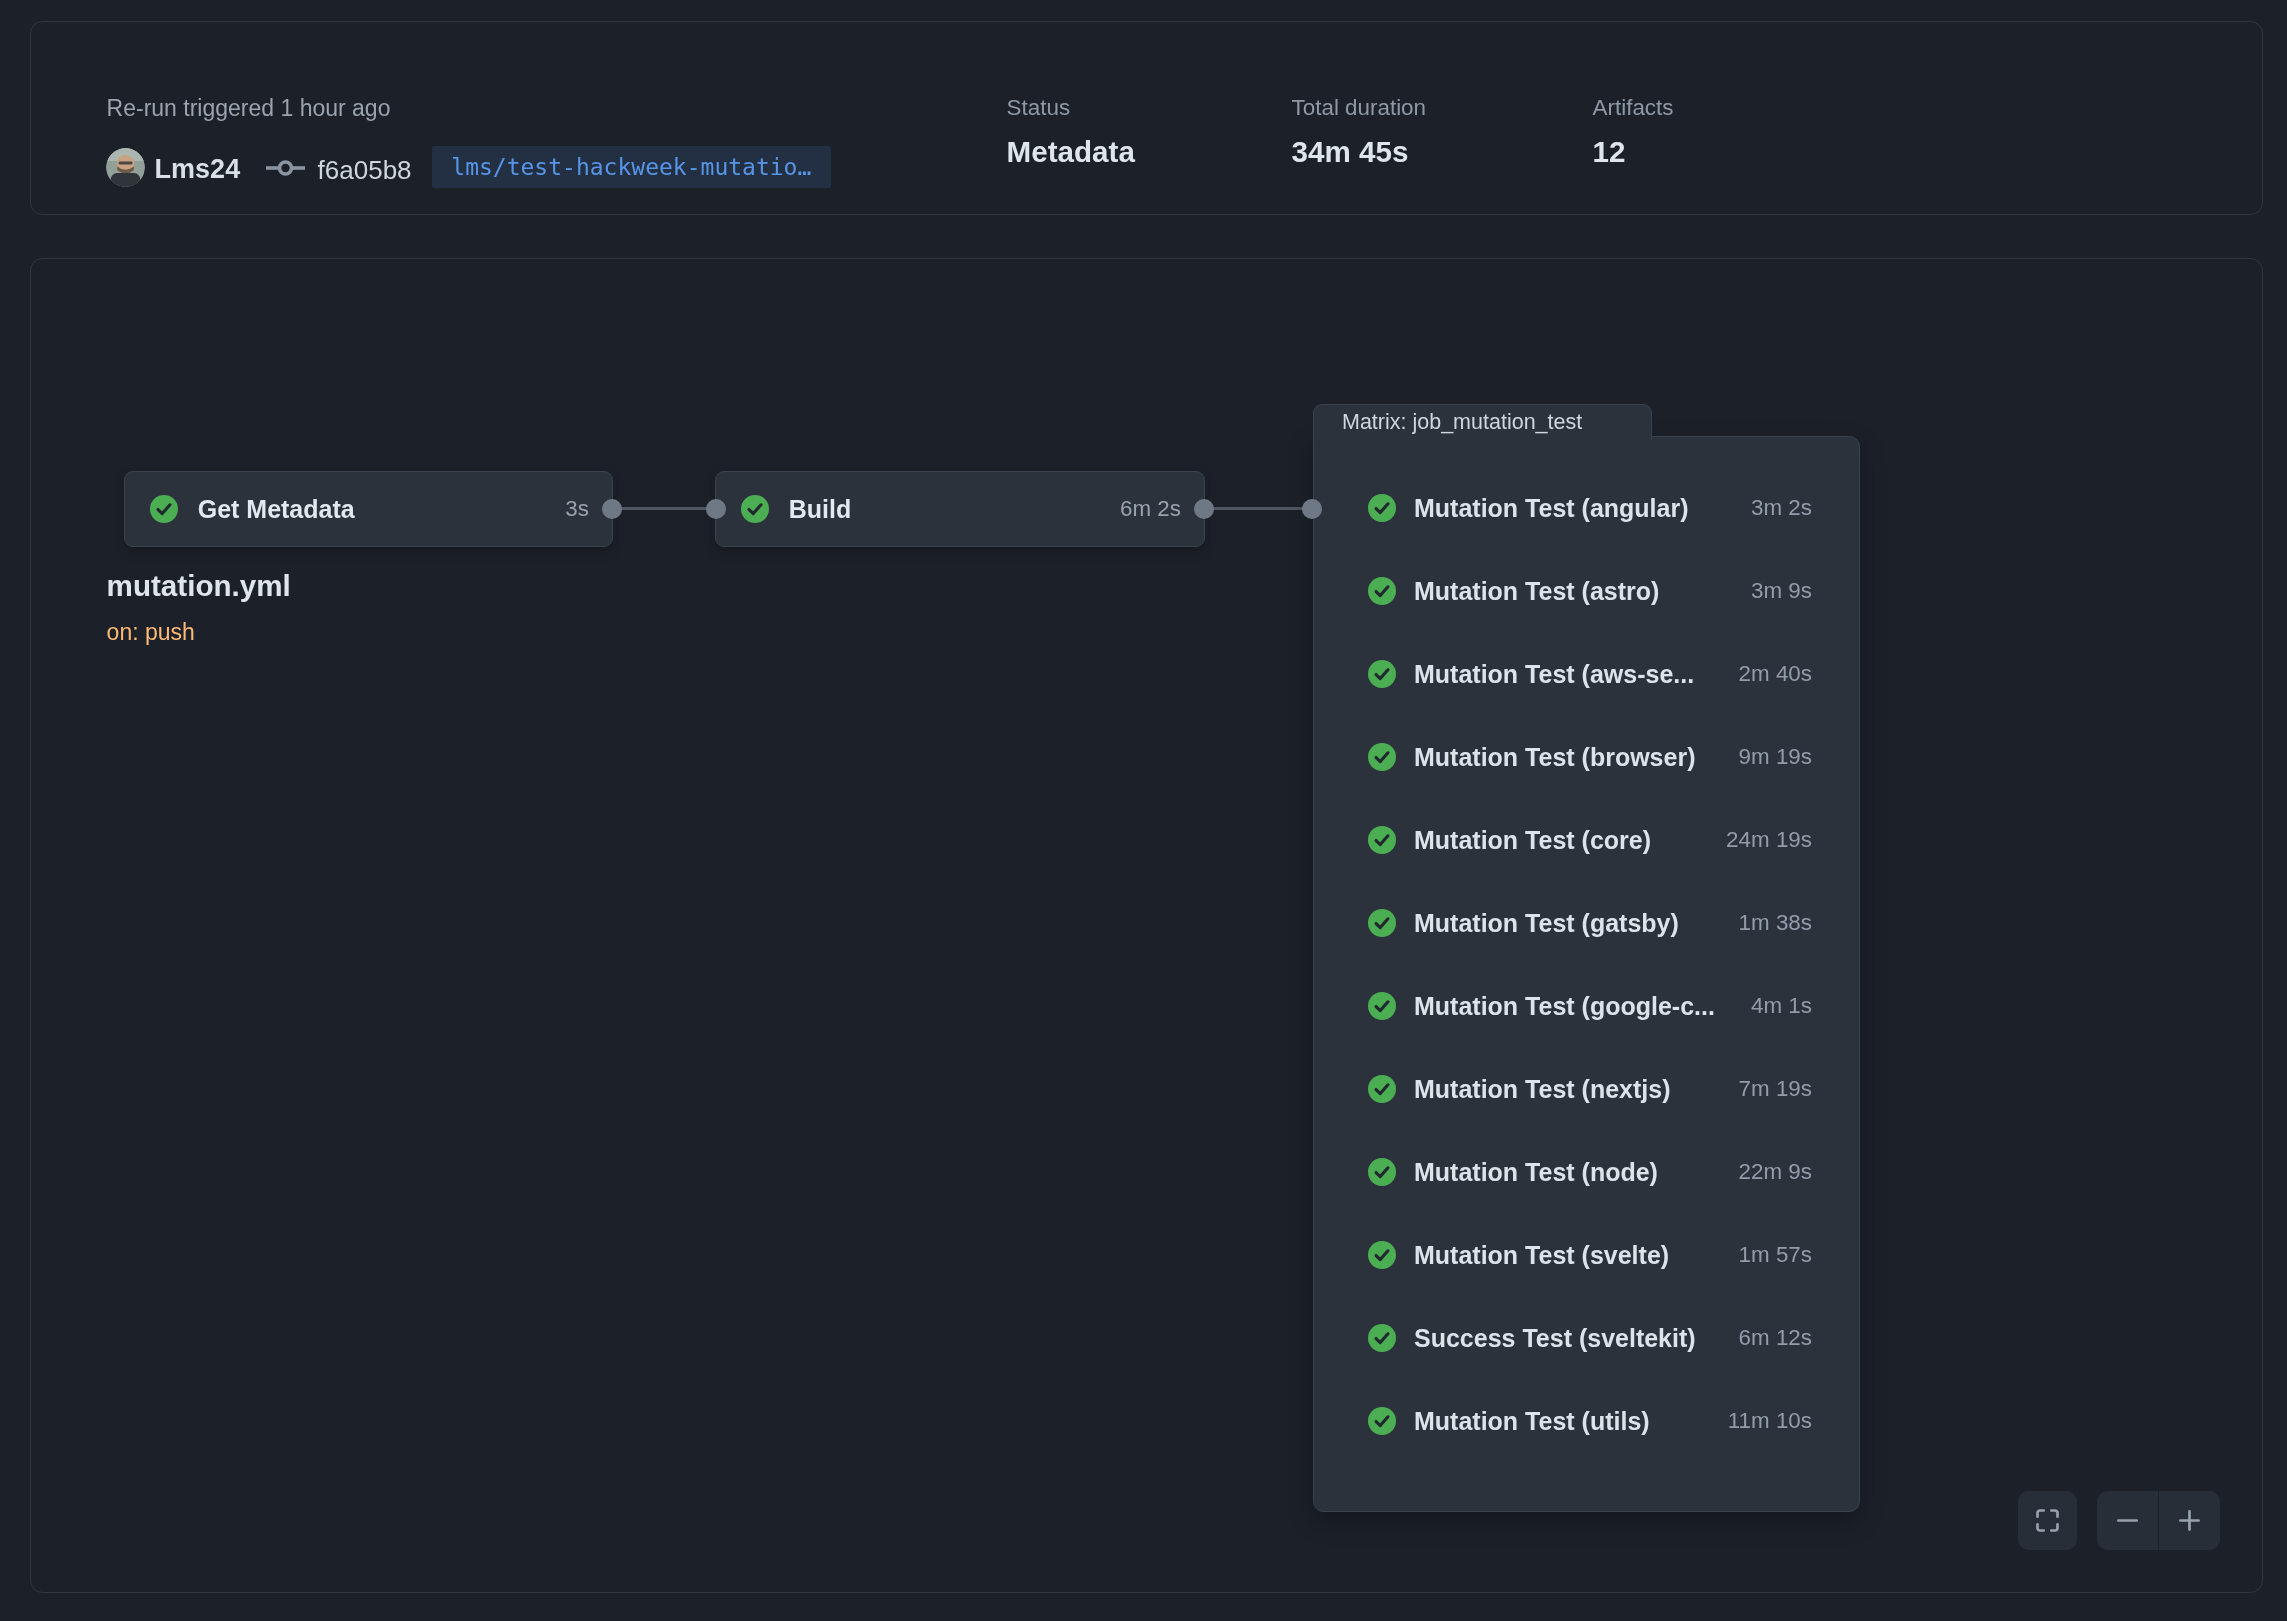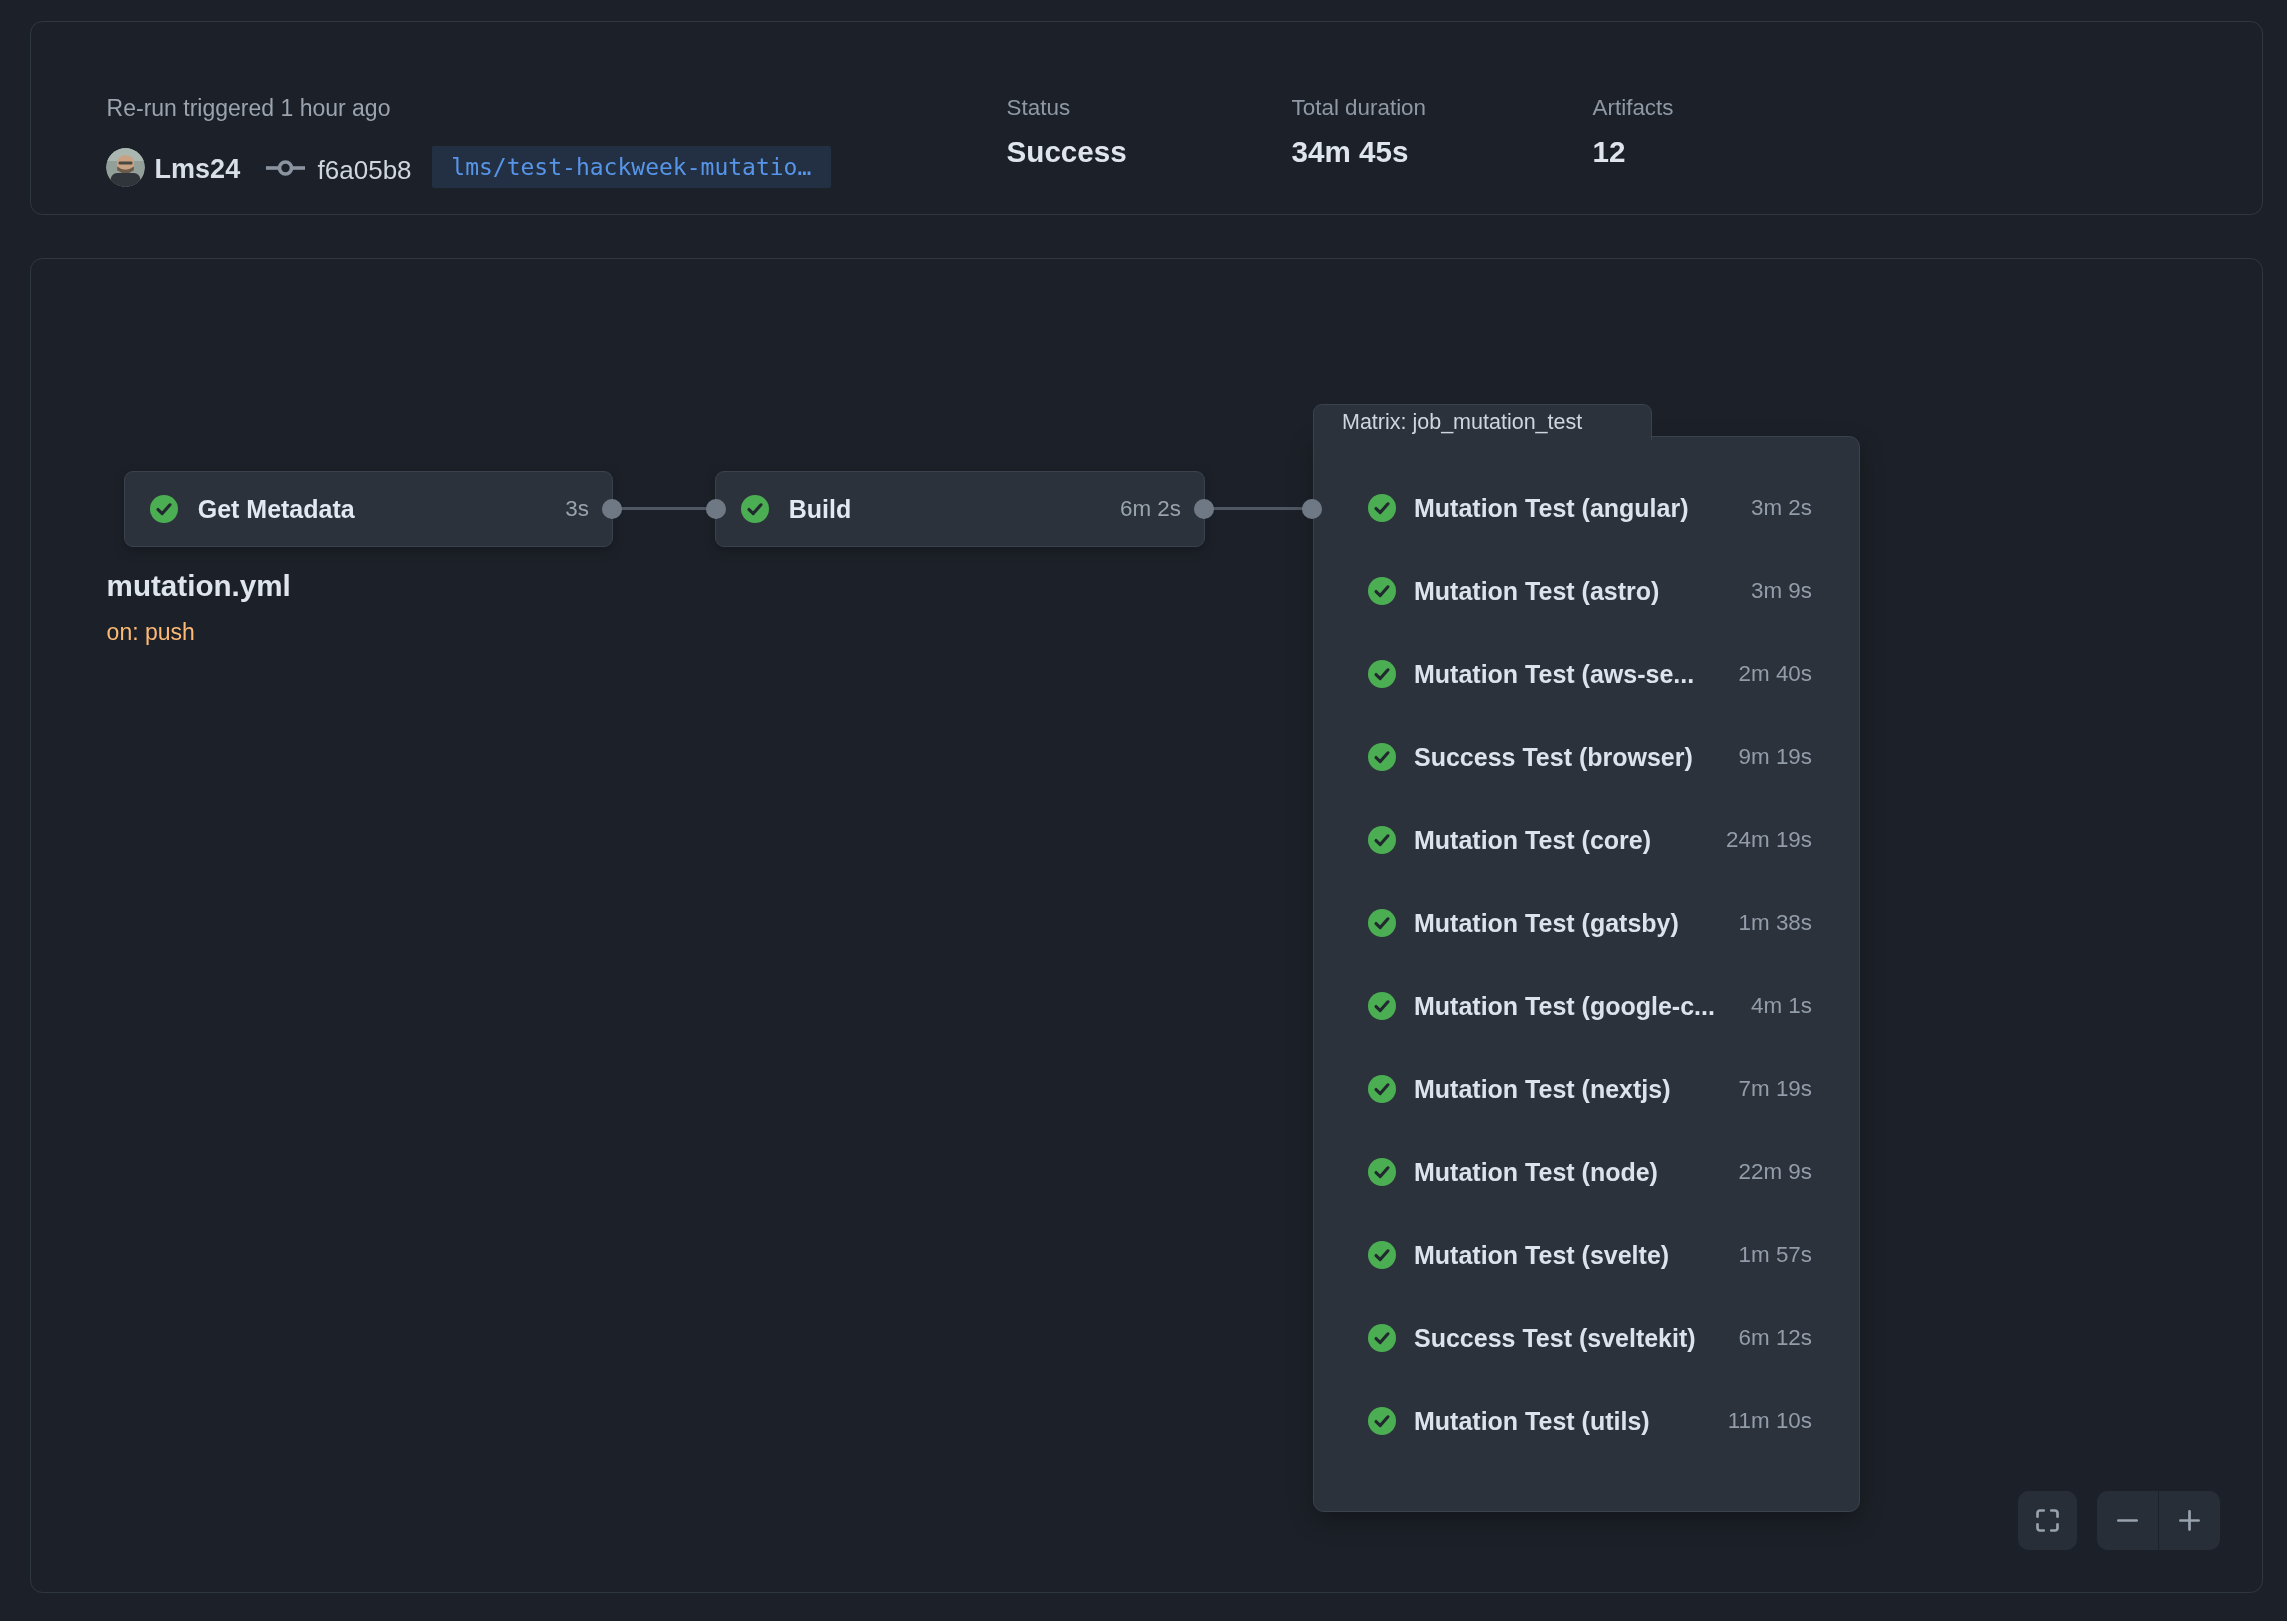--- a/index.html
+++ b/index.html
@@ -115,21 +115,21 @@
         <circle cx="13" cy="8" r="4" fill="none" stroke="#8b95a1" stroke-width="2.4"></circle>
         <line x1="18" y1="8" x2="26" y2="8" stroke="#8b95a1" stroke-width="2.4"></line>
       </svg>
     </span>
 
     <span class="sha">f6a05b8</span>
     <span class="branch-badge">lms/test-hackweek-mutatio…</span>
 
     <div class="stat stat-status">
       <span class="stat-label">Status</span>
-      <span class="stat-value">Success</span>
+      <span class="stat-value">Metadata</span>
     </div>
     <div class="stat stat-duration">
       <span class="stat-label">Total duration</span>
       <span class="stat-value">34m 45s</span>
     </div>
     <div class="stat stat-artifacts">
       <span class="stat-label">Artifacts</span>
       <span class="stat-value">12</span>
     </div>
   </div>
@@ -207,21 +207,21 @@
         <span class="job-duration">2m 40s</span>
       </div>
 
       <div class="job-row">
         <span class="check">
           <svg viewBox="0 0 16 16" width="28" height="28">
             <circle cx="8" cy="8" r="8" fill="#4cae52"></circle>
             <path d="M4.6 8.3 L7 10.6 L11.4 5.6" stroke="#22282f" stroke-width="1.8" fill="none" stroke-linecap="round" stroke-linejoin="round"></path>
           </svg>
         </span>
-        <span class="job-label">Success Test (browser)</span>
+        <span class="job-label">Mutation Test (browser)</span>
         <span class="job-duration">9m 19s</span>
       </div>
 
       <div class="job-row">
         <span class="check">
           <svg viewBox="0 0 16 16" width="28" height="28">
             <circle cx="8" cy="8" r="8" fill="#4cae52"></circle>
             <path d="M4.6 8.3 L7 10.6 L11.4 5.6" stroke="#22282f" stroke-width="1.8" fill="none" stroke-linecap="round" stroke-linejoin="round"></path>
           </svg>
         </span>

